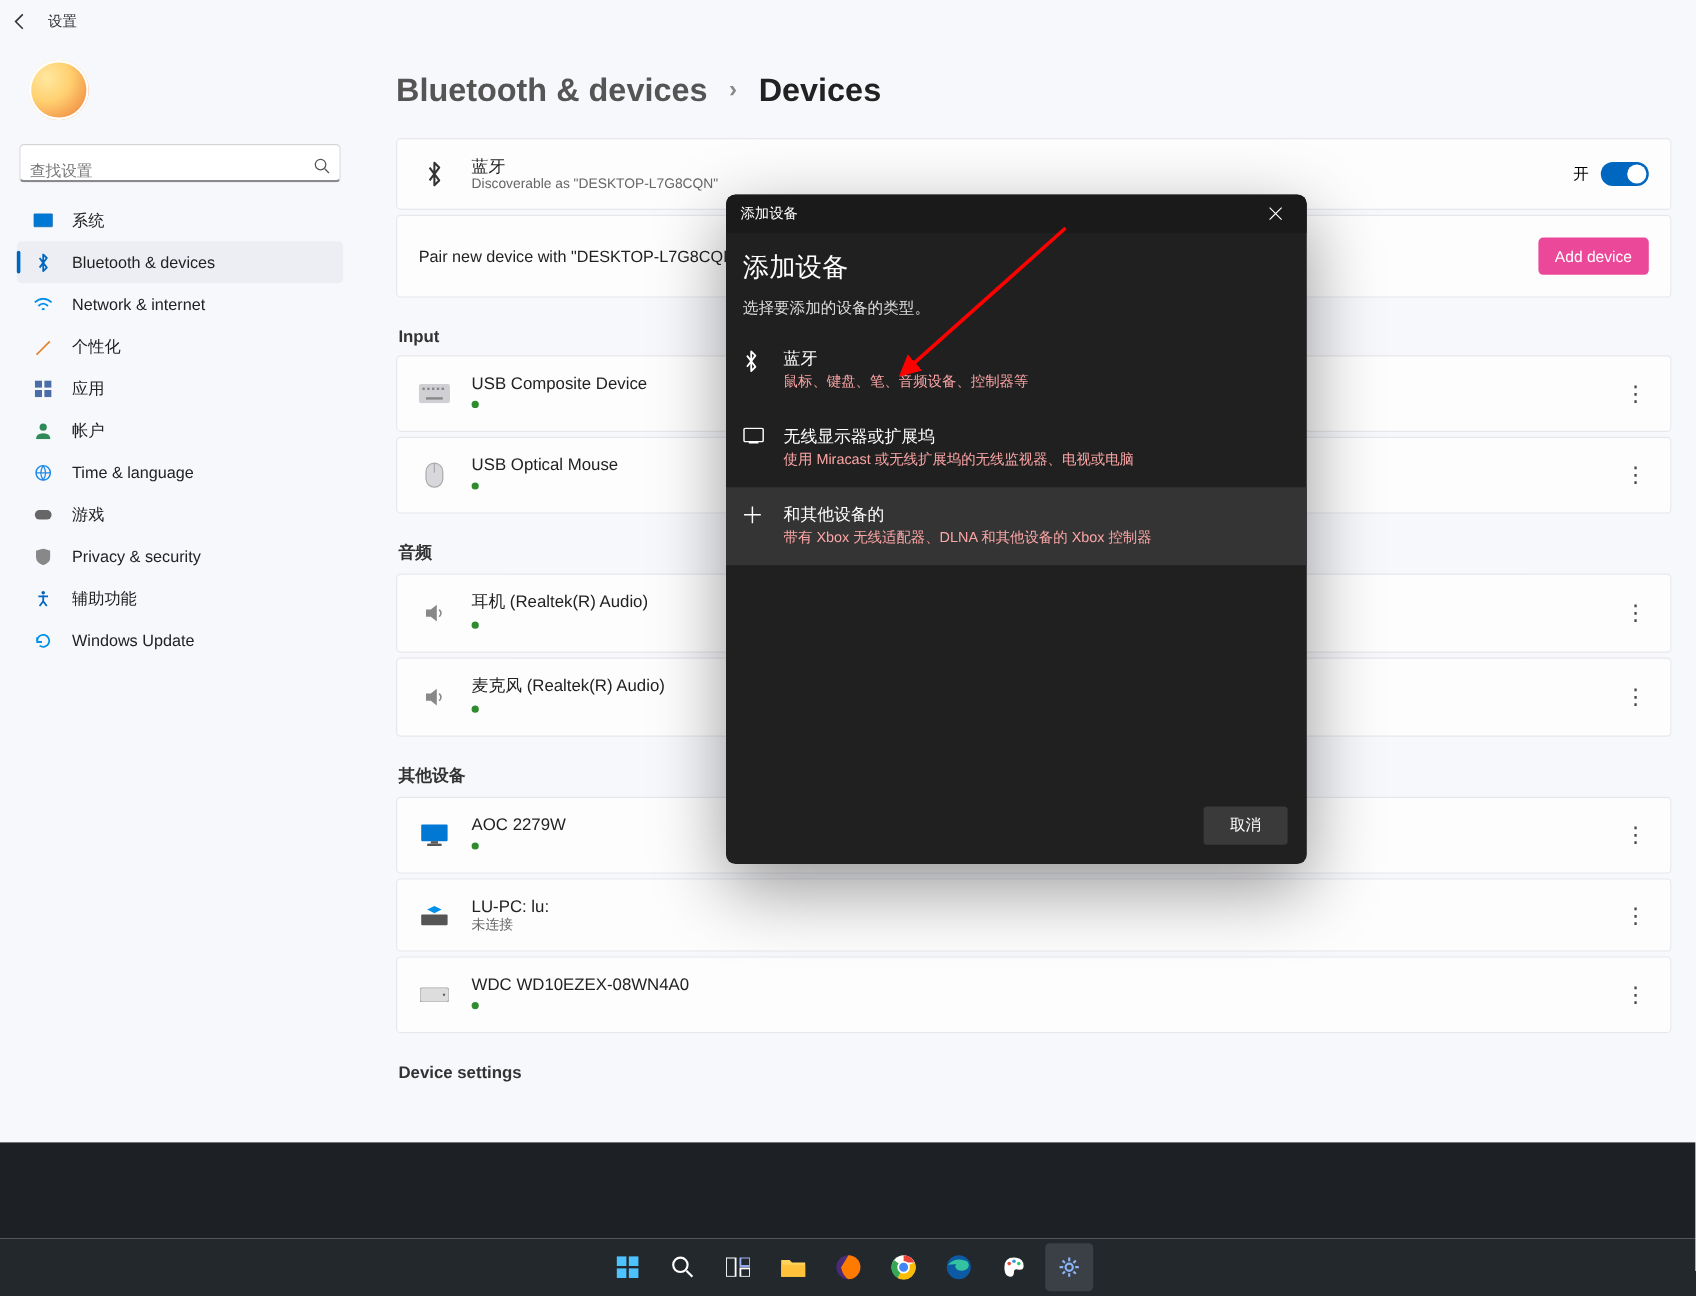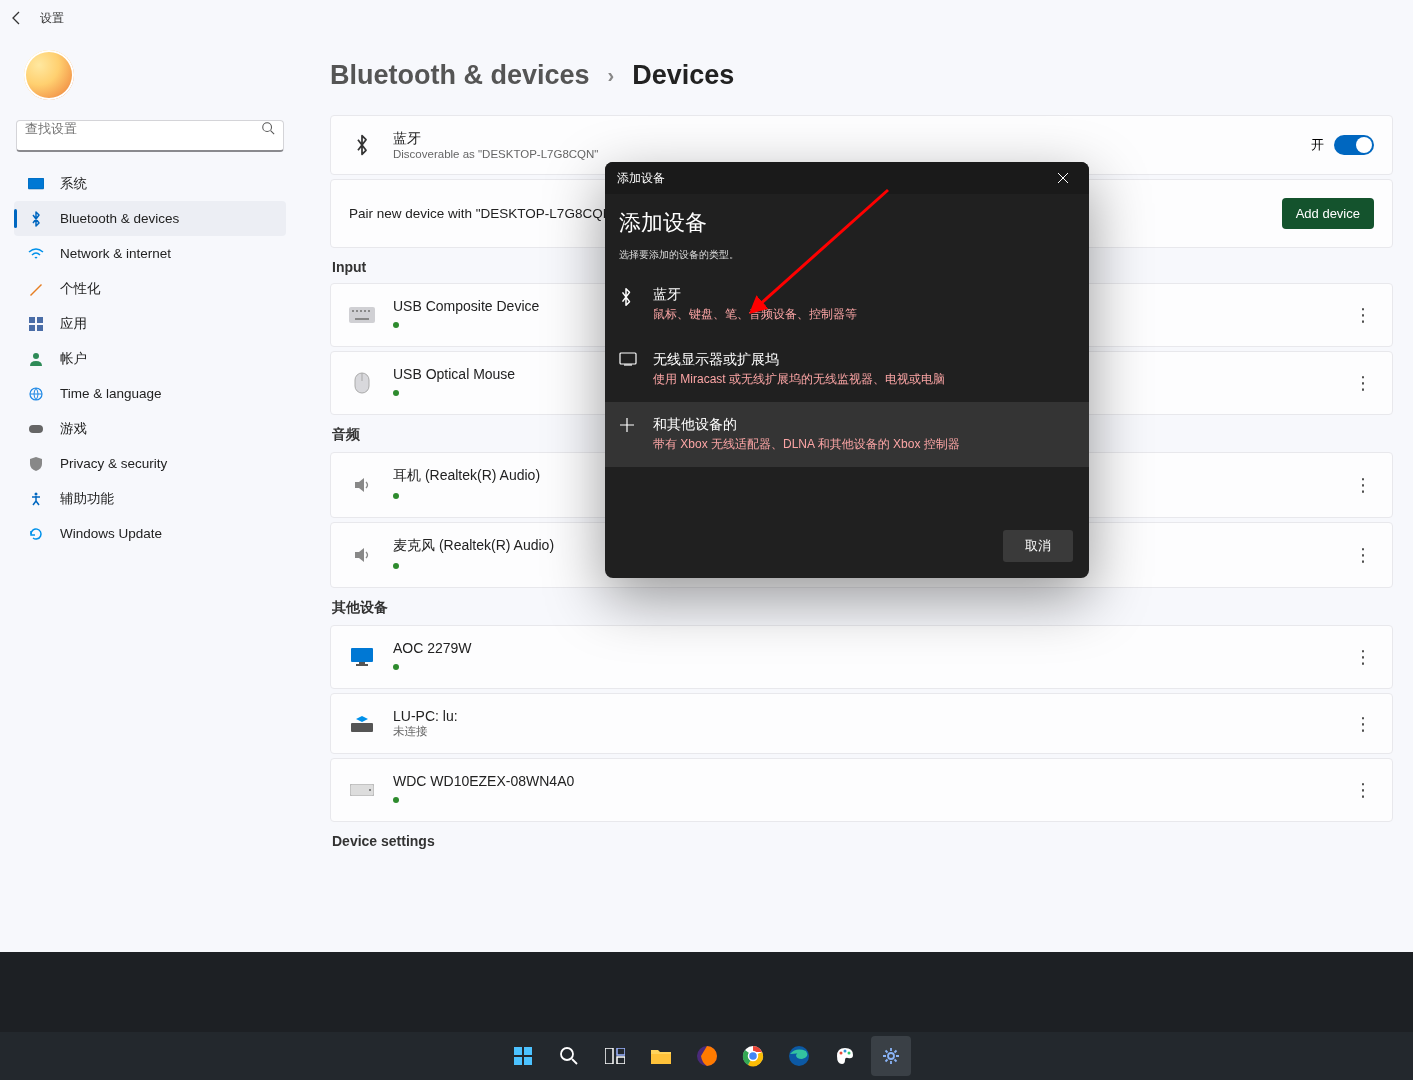--- a/index.html
+++ b/index.html
@@ -6,21 +6,21 @@
 body { width: 1413px; height: 1080px; background: #f7f8fc; overflow: hidden; position: relative; }
 
 
 .topbar { position: absolute; top: 0; left: 0; right: 0; height: 36px; display: flex; align-items: center; padding-left: 8px; gap: 14px; }
 .back-btn { width: 18px; height: 18px; display:flex; align-items:center; justify-content:center; color:#333; cursor:pointer; }
 .app-title { font-size: 12px; color: #333; }
 
 
 .sidebar { position: absolute; top: 50px; left: 10px; width: 280px; }
 .avatar { width: 50px; height: 50px; border-radius: 50%; margin-left: 14px; margin-bottom: 20px; background: radial-gradient(circle at 30% 30%, #ffe8a0, #ffd070 40%, #f5a050 70%, #e07030); box-shadow: 0 0 0 2px #fff inset; }
-.search-box { margin: 0 6px 14px 6px; height: 32px; border: 1px solid #d4d4d8; border-bottom: 2px solid #8a8a8e; border-radius: 4px; background: #fff; display:flex; align-items:flex-start; padding: 0 8px; }
+.search-box { margin: 0 6px 14px 6px; height: 32px; border: 1px solid #d4d4d8; border-bottom: 2px solid #8a8a8e; border-radius: 4px; background: #fff; display:flex; align-items:flex-end; padding: 0 8px; }
 .search-box input { border:none; outline:none; flex:1; font-size:13px; background:transparent; }
 .search-box .sicon { color:#555; }
 
 .nav { display:flex; flex-direction:column; gap:0; }
 .nav-item { height: 35px; display:flex; align-items:center; padding-left: 14px; gap: 16px; font-size: 13.5px; color:#222; border-radius: 4px; margin: 0 4px; cursor:pointer; }
 .nav-item.active { background:#eceef4; position:relative; }
 .nav-item.active::before { content:""; position:absolute; left:0; top:8px; bottom:8px; width:3px; background:#0067c0; border-radius:2px; }
 .nav-icon { width:16px; height:16px; display:flex; align-items:center; justify-content:center; }
 
 
@@ -35,31 +35,31 @@
 .card .row-title { font-size:14px; color:#222; }
 .card .row-sub { font-size:11.5px; color:#666; }
 .card .more { width:22px; color:#444; font-size:18px; cursor:pointer; text-align:center; }
 .status-dot { width:6px; height:6px; border-radius:50%; background:#2e8b2e; display:inline-block; margin-top:4px;}
 .status-text { font-size:11.5px; color:#666; }
 
 .toggle-wrap { display:flex; align-items:center; gap:10px; }
 .toggle { width:40px; height:20px; border-radius:10px; background:#0067c0; position:relative; }
 .toggle::after { content:""; position:absolute; right:2px; top:2px; width:16px; height:16px; border-radius:50%; background:#fff; }
 
-.add-btn { background:#14532d; color:#fff; border:none; border-radius:4px; padding: 8px 14px; font-size:13px; cursor:pointer; }
-
-.section-h { font-size:14px; font-weight:600; color:#333; margin: 11px 0 8px 2px; }
-
-
-.dialog { position:absolute; left: 605px; top: 162px; width: 484px; height: 416px; background:#202020; border-radius:8px; box-shadow: 0 20px 60px rgba(0,0,0,.4); color:#fff; display:flex; flex-direction:column; overflow:hidden; }
+.add-btn { background:#ec4899; color:#fff; border:none; border-radius:4px; padding: 8px 14px; font-size:13px; cursor:pointer; }
+
+.section-h { font-size:14px; font-weight:600; color:#333; margin: 24px 0 8px 2px; }
+
+
+.dialog { position:absolute; left: 605px; top: 162px; width: 484px; height: 558px; background:#202020; border-radius:8px; box-shadow: 0 20px 60px rgba(0,0,0,.4); color:#fff; display:flex; flex-direction:column; overflow:hidden; }
 .dlg-titlebar { height:32px; background:#1a1a1a; display:flex; align-items:center; justify-content:space-between; padding: 0 6px 0 12px; font-size:12px; }
 .dlg-close { width:40px; height:28px; display:flex; align-items:center; justify-content:center; cursor:pointer; }
 .dlg-head { padding: 14px 14px 10px 14px; }
 .dlg-head h1 { font-size:22px; font-weight:400; margin-bottom:10px; }
-.dlg-head p { font-size:10px; color:#ddd; }
+.dlg-head p { font-size:13px; color:#ddd; }
 .dlg-opts { display:flex; flex-direction:column; }
 .dlg-opt { padding: 14px; display:flex; gap:14px; align-items:flex-start; cursor:pointer; }
 .dlg-opt:hover, .dlg-opt.hover { background:#343434; }
 .dlg-opt .dicon { width:20px; margin-top:1px; color:#fff; }
 .dlg-opt .dt { font-size:14px; }
 .dlg-opt .ds { font-size:12px; color:#fca5a5; margin-top:2px; }
 .dlg-footer { margin-top:auto; padding:16px; display:flex; justify-content:flex-end; }
 .dlg-cancel { background:#3a3a3a; color:#fff; border:none; padding:7px 22px; font-size:13px; border-radius:3px; cursor:pointer; }
 
 

